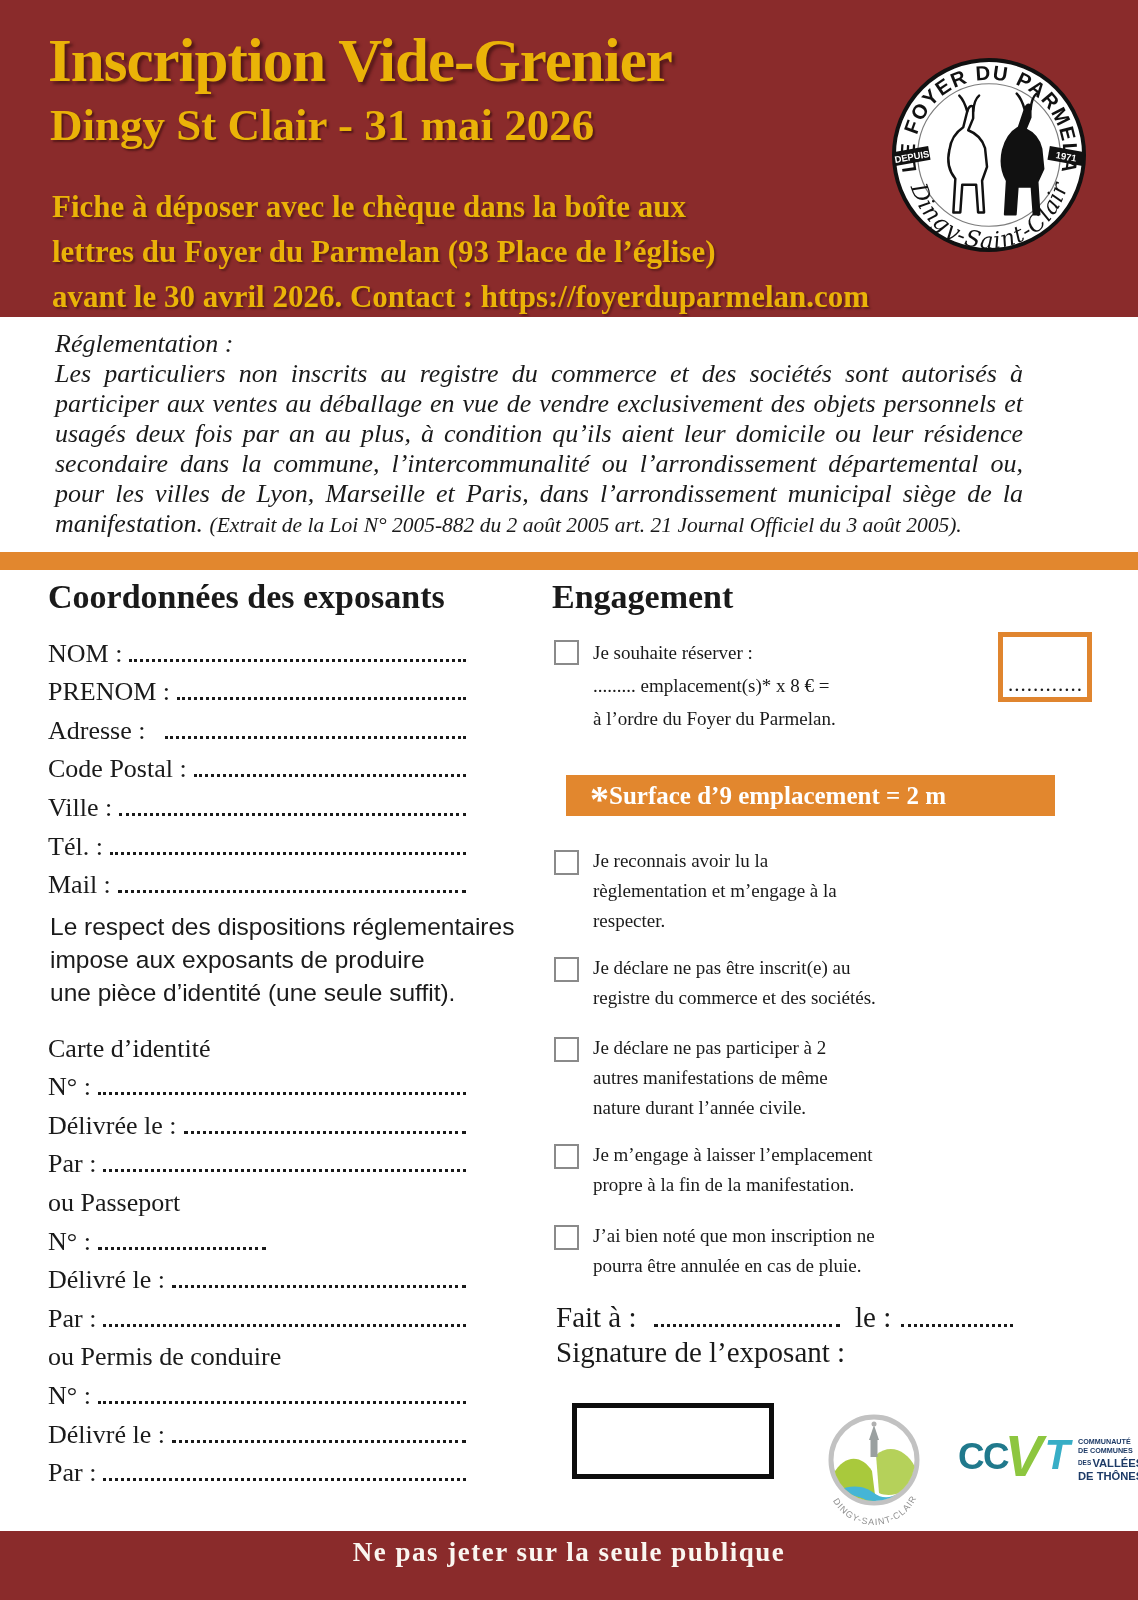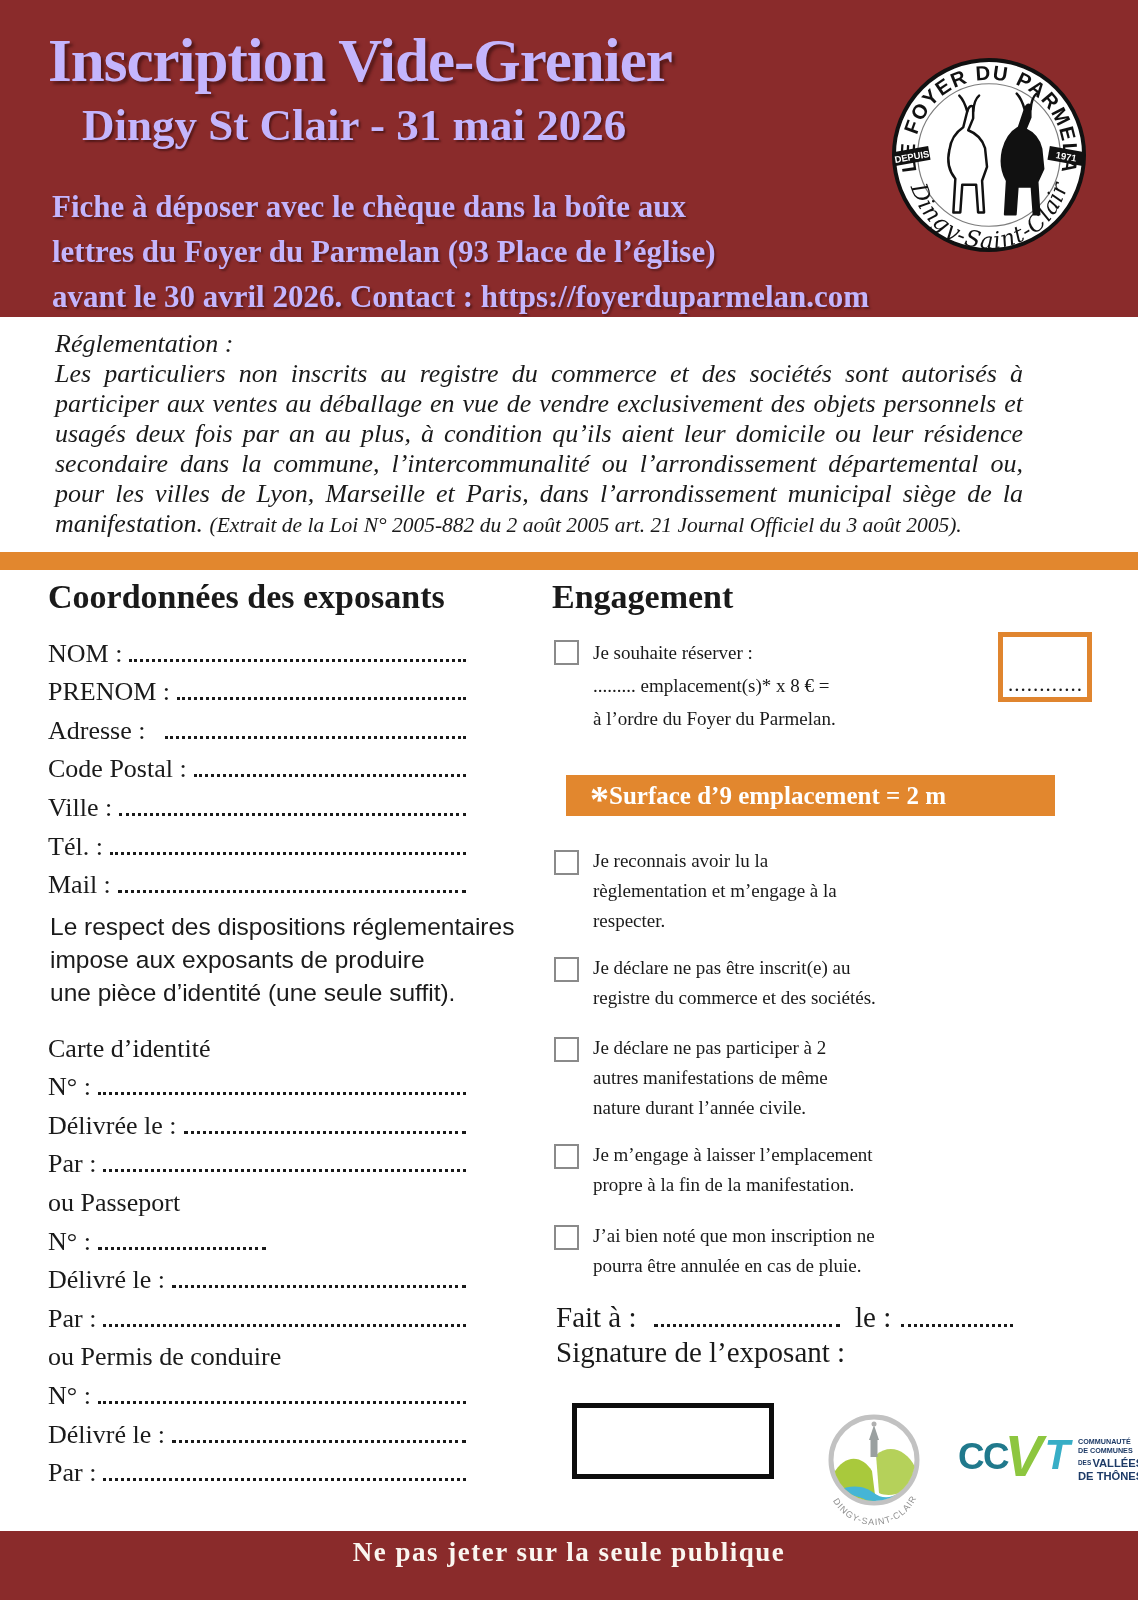--- a/index.html
+++ b/index.html
@@ -1,24 +1,24 @@
 <!DOCTYPE html>
 <html><head>
 <meta charset="utf-8">
 <style>
   html,body{margin:0;padding:0;}
   body{width:1138px;height:1600px;position:relative;background:#ffffff;
        font-family:"Liberation Serif", serif;color:#1a1a1a;overflow:hidden;}
 
   
-  .header{position:absolute;top:0;left:0;width:1138px;height:411px;background:#8a2b2b;color:#c4b5fd;}
+  .header{position:absolute;top:0;left:0;width:1138px;height:411px;background:#8a2b2b;color:#eab308;}
   .header .title{position:absolute;left:48px;top:26px;font-size:61px;font-weight:bold;letter-spacing:-1px;
         text-shadow:3px 3px 3px rgba(40,10,10,.55);white-space:nowrap;}
   .header .subtitle{position:absolute;left:50px;top:99px;font-size:45px;font-weight:bold;
-        text-shadow:2px 2px 2px rgba(40,10,10,.55);white-space:nowrap;margin-left:32px;}
+        text-shadow:2px 2px 2px rgba(40,10,10,.55);white-space:nowrap;}
   .header .note{position:absolute;left:52px;top:184px;font-size:31px;font-weight:bold;line-height:45px;
         text-shadow:2px 2px 2px rgba(40,10,10,.45);white-space:nowrap;}
   .logo-fdp{position:absolute;left:890px;top:56px;}
 
   
   .regulation{position:absolute;top:317px;left:0;width:1138px;height:235px;background:#fff;}
   .reg-inner{position:absolute;left:55px;top:12px;width:968px;font-style:italic;font-size:26px;line-height:30px;}
   .reg-body{text-align:justify;}
   .citation{font-size:21.5px;}
 

